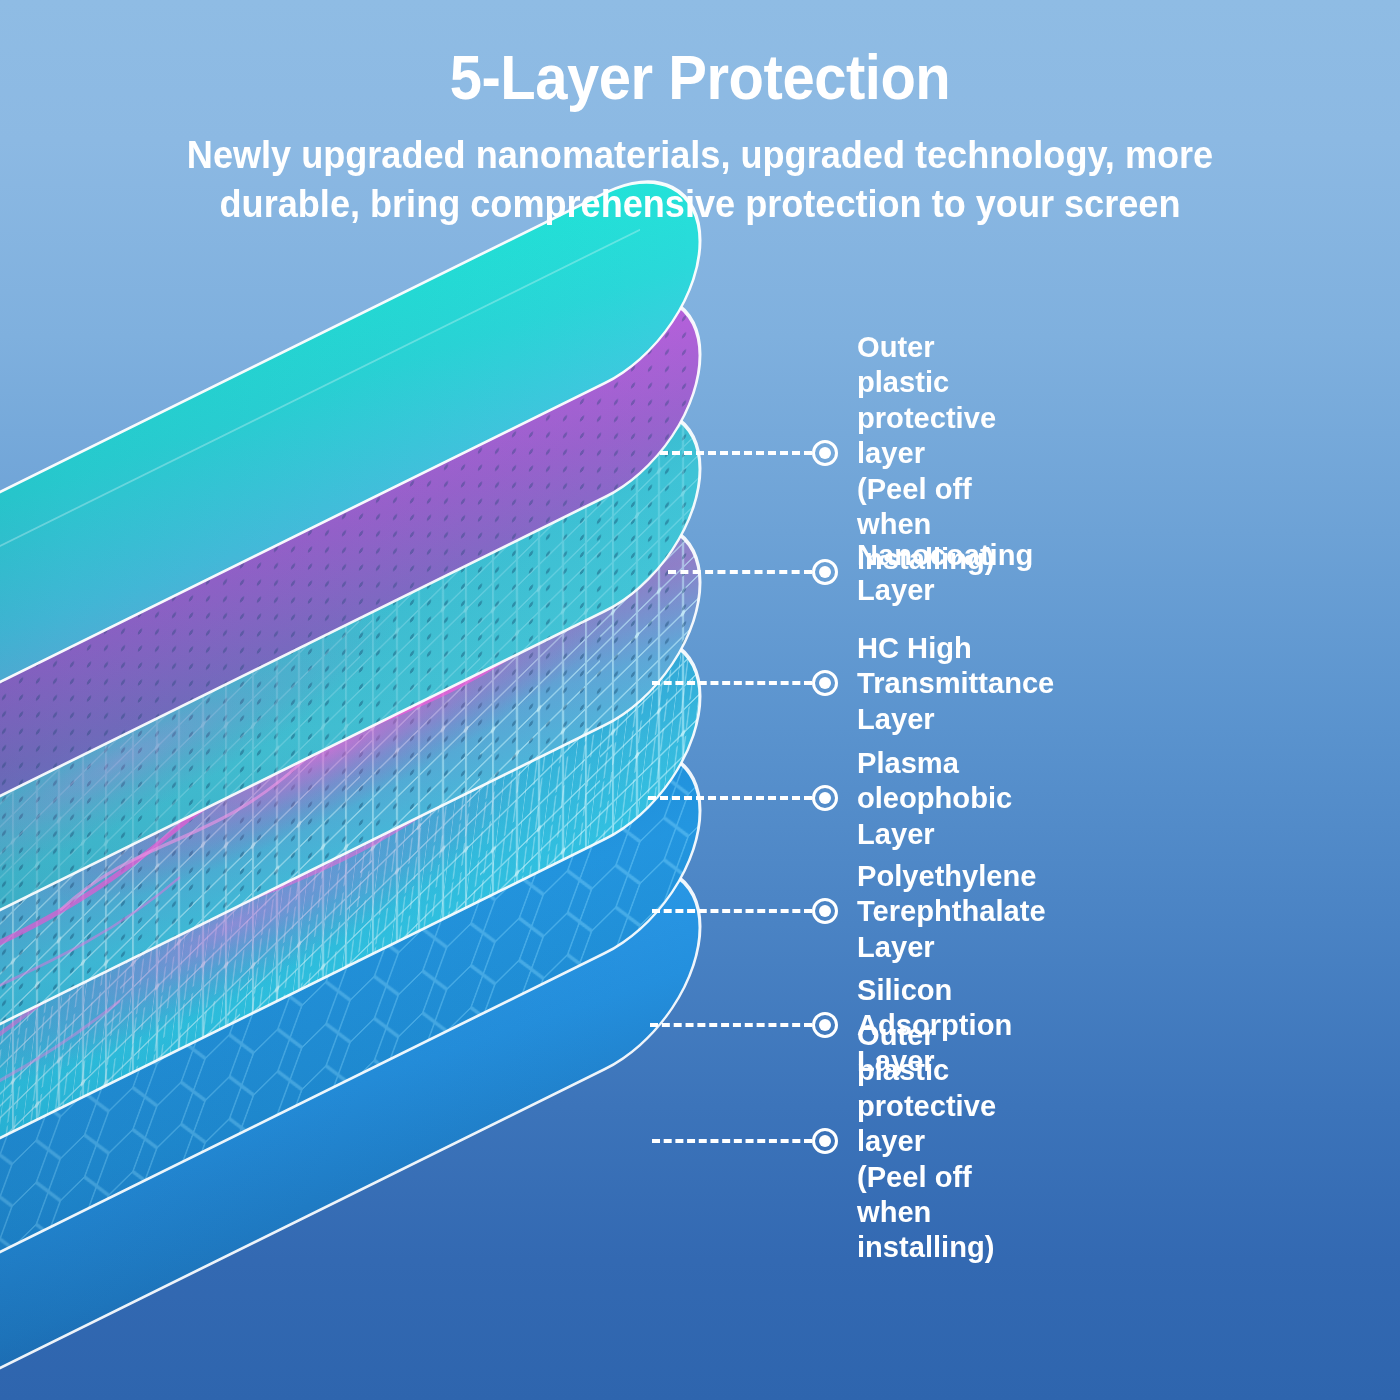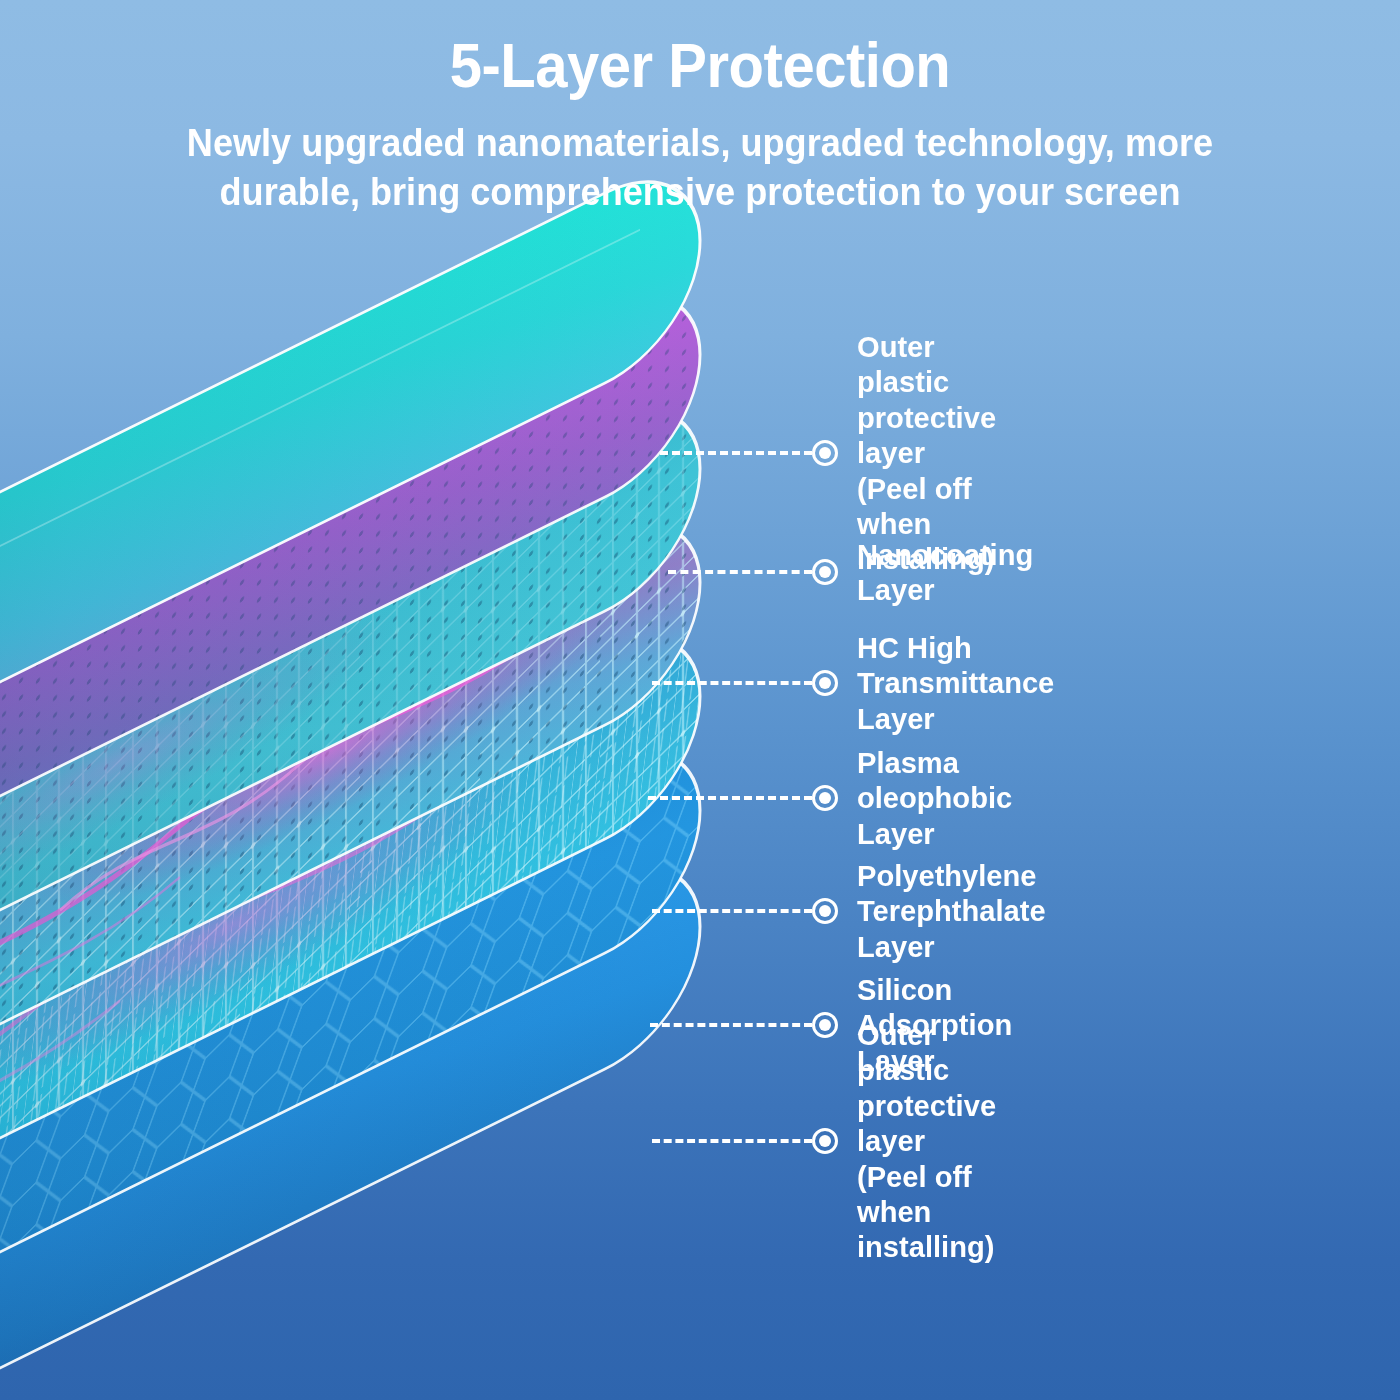--- a/index.html
+++ b/index.html
@@ -6,21 +6,21 @@
   html,body { width:1400px; height:1400px; overflow:hidden; }
   body {
     font-family:"Liberation Sans", sans-serif;
     background:linear-gradient(180deg,
       #8fbce4 0%, #8cb9e3 10%, #7fb0de 24%, #6da2d6 38%,
       #5a93ce 52%, #4a83c4 66%, #3c74ba 79%, #3369b2 90%, #2e65ae 100%);
     position:relative;
   }
 
   
-  #header { position:absolute; left:0; top:0; width:1400px; text-align:center; z-index:40; }
+  #header { position:absolute; left:0; top:12px; width:1400px; text-align:center; z-index:40; }
   #title {
     font-size:63px; font-weight:bold; color:#ffffff; letter-spacing:-0.5px;
     line-height:1.0; padding-top:34px;
     font-family:"Liberation Sans Narrow","Liberation Sans",sans-serif;
     transform:scaleX(0.92); transform-origin:center;
   }
   #subtitle {
     font-size:38px; font-weight:bold; color:#ffffff; line-height:1.28;
     padding-top:22px; width:1220px; margin:0 auto;
     font-family:"Liberation Sans Narrow","Liberation Sans",sans-serif;

